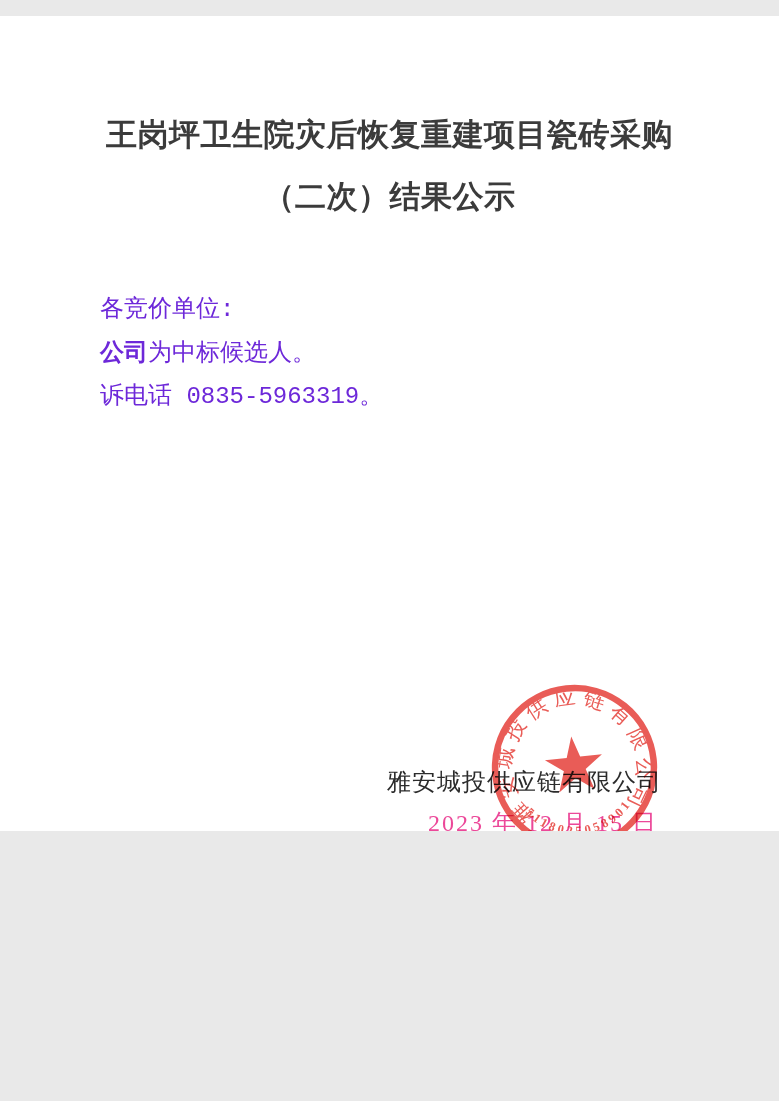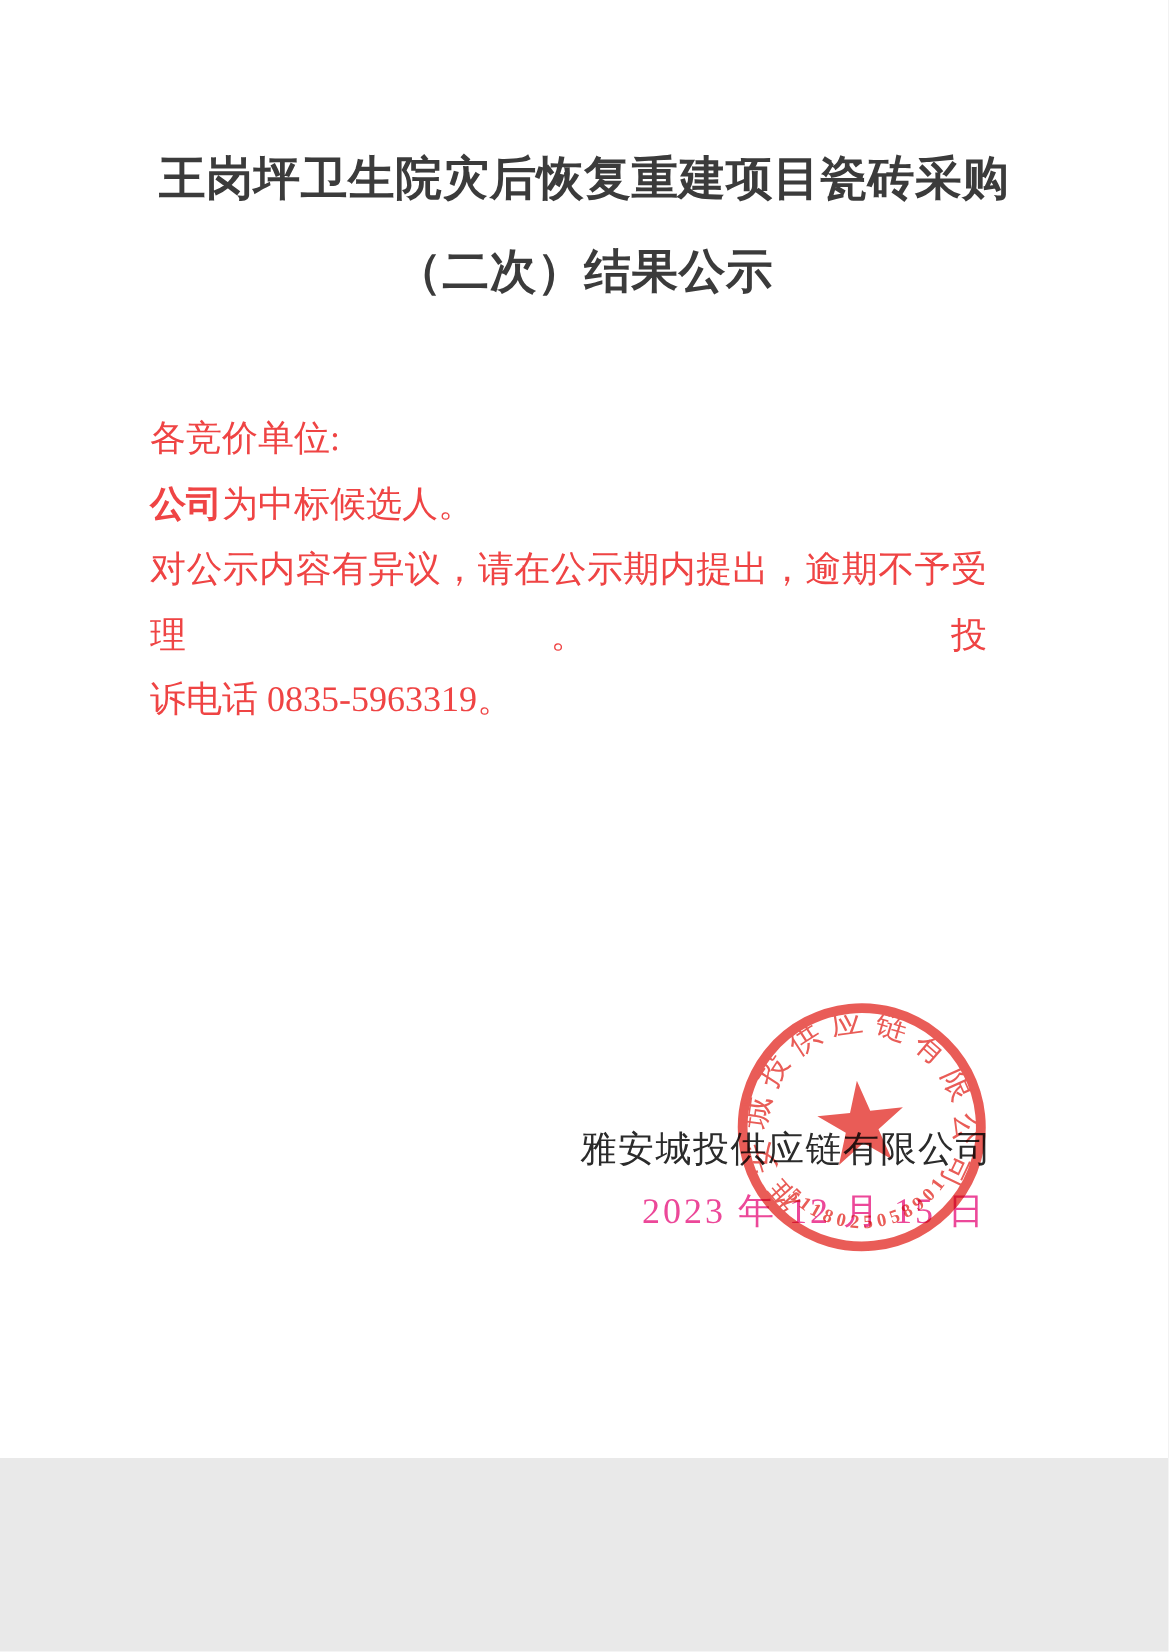--- a/index.html
+++ b/index.html
@@ -1,20 +1,20 @@
 <!DOCTYPE html>
 <html><head>
 <meta charset="utf-8">
 <style>
   html, body { margin: 0; padding: 0; background: #e9e9e9; }
   .page {
     position: relative;
     width: 779px;
-    height: 972px;
-    margin: 0 auto;
+    height: 815px;
+    margin: 16px auto;
     background: #ffffff;
     overflow: hidden;
     font-family: "Liberation Serif", "DejaVu Serif", serif;
     color: #2e2e2e;
   }
 
   
   .title-line {
     position: absolute;
     left: 0;
@@ -30,21 +30,22 @@
   .title-line.l2 { top: 160px; }
 
   
   .body-block {
     position: absolute;
     left: 100px;
     top: 272px;
     width: 558px;
     font-size: 24px;
     line-height: 43.5px;
-    color: #ef4444;
+    color: #6d28d9;
+    font-family: Liberation Mono, monospace;
   }
   .bline { min-height: 43.5px; }
   .jline {
     text-align: justify;
     text-align-last: justify;
     text-justify: inter-character;
   }
   .indent { text-indent: 46px; }
   .bold { font-weight: bold; text-align: center; }
 
@@ -92,21 +93,20 @@
   <div class="title-line l2">（二次）结果公示</div>
 
   <div class="body-block">
     <div class="bline">各竞价单位:</div>
 
 
 
     <div class="bline"><span class="bold">公司</span><span>为中标候选人。</span></div>
 
 
-    <div class="bline jline">对公示内容有异议，请在公示期内提出，逾期不予受理。投</div>
 
     <div class="bline">诉电话 0835-5963319。</div>
   </div>
 
   <div class="sig-company">雅安城投供应链有限公司</div>
   <div class="sig-date">2023 年 12 月 15 日</div>
 
   <svg class="seal" viewBox="0 0 200 200" aria-hidden="true">
     <g transform="rotate(-6 100 100)">
       <circle cx="100" cy="100" r="79" fill="none" stroke-width="6.5" stroke="#e6453f"></circle>

